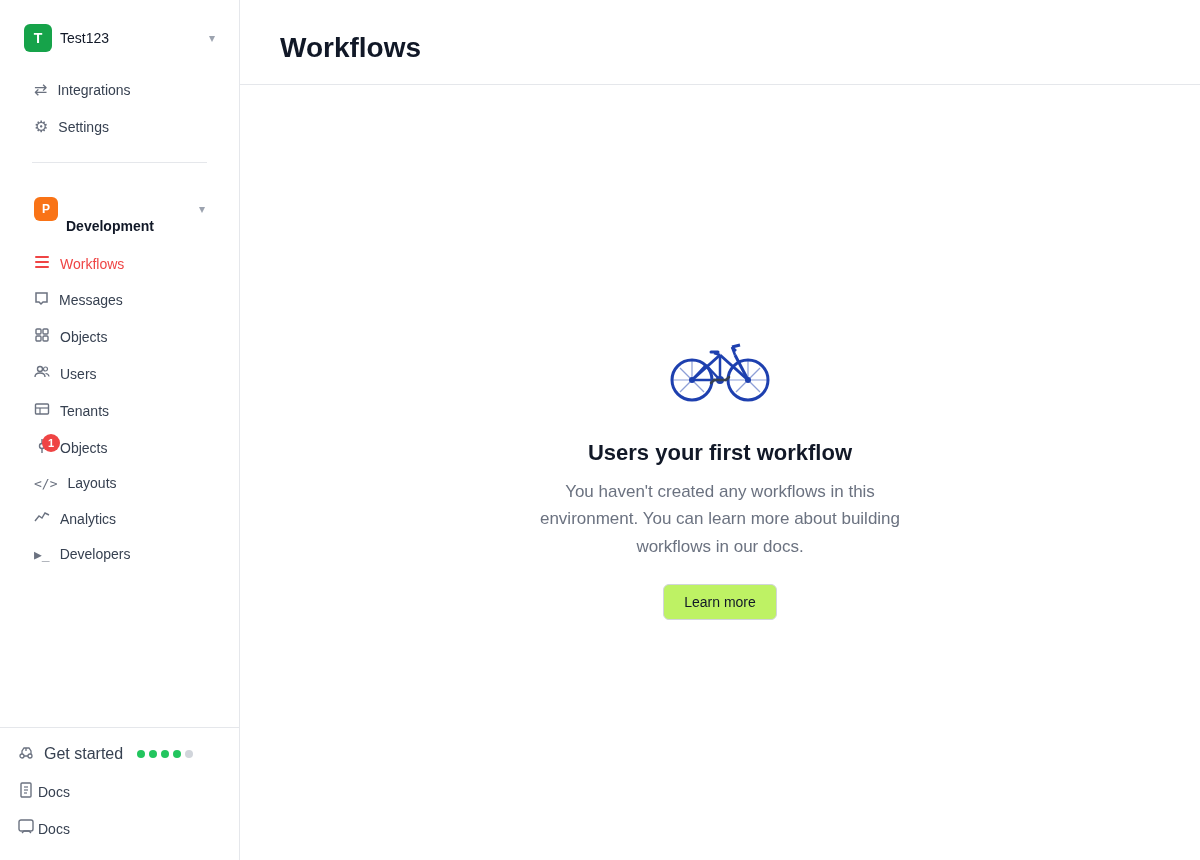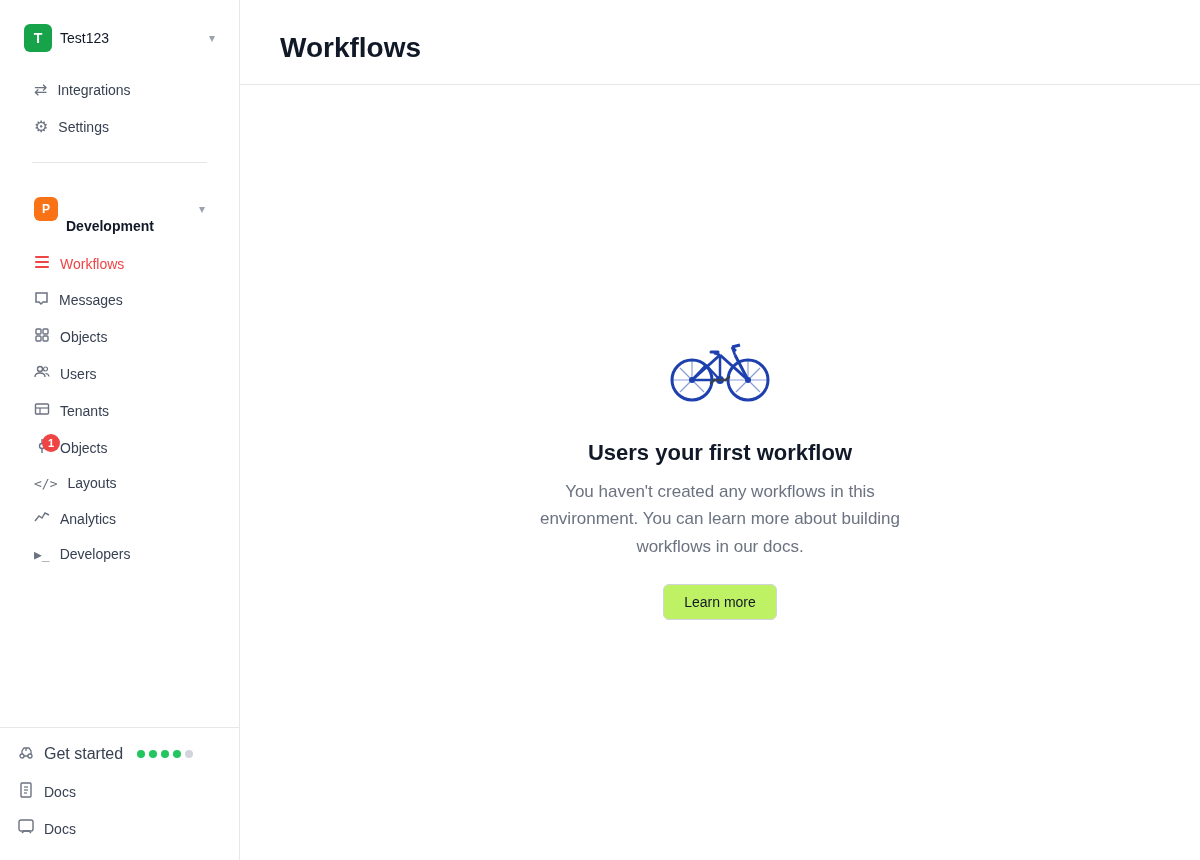--- a/index.html
+++ b/index.html
@@ -157,21 +157,21 @@
     }
 
     .bottom-nav-item {
       display: flex;
       align-items: center;
       padding: 8px 10px;
       border-radius: 6px;
       cursor: pointer;
       font-size: 14px;
       color: #374151;
-      gap: 10px;
+      gap: 4px;
       margin-bottom: 2px;
     }
     .bottom-nav-item .nav-icon { color: #6b7280; font-size: 15px; }
 
     .get-started-item {
       display: flex;
       align-items: center;
       padding: 8px 10px;
       border-radius: 6px;
       cursor: pointer;

